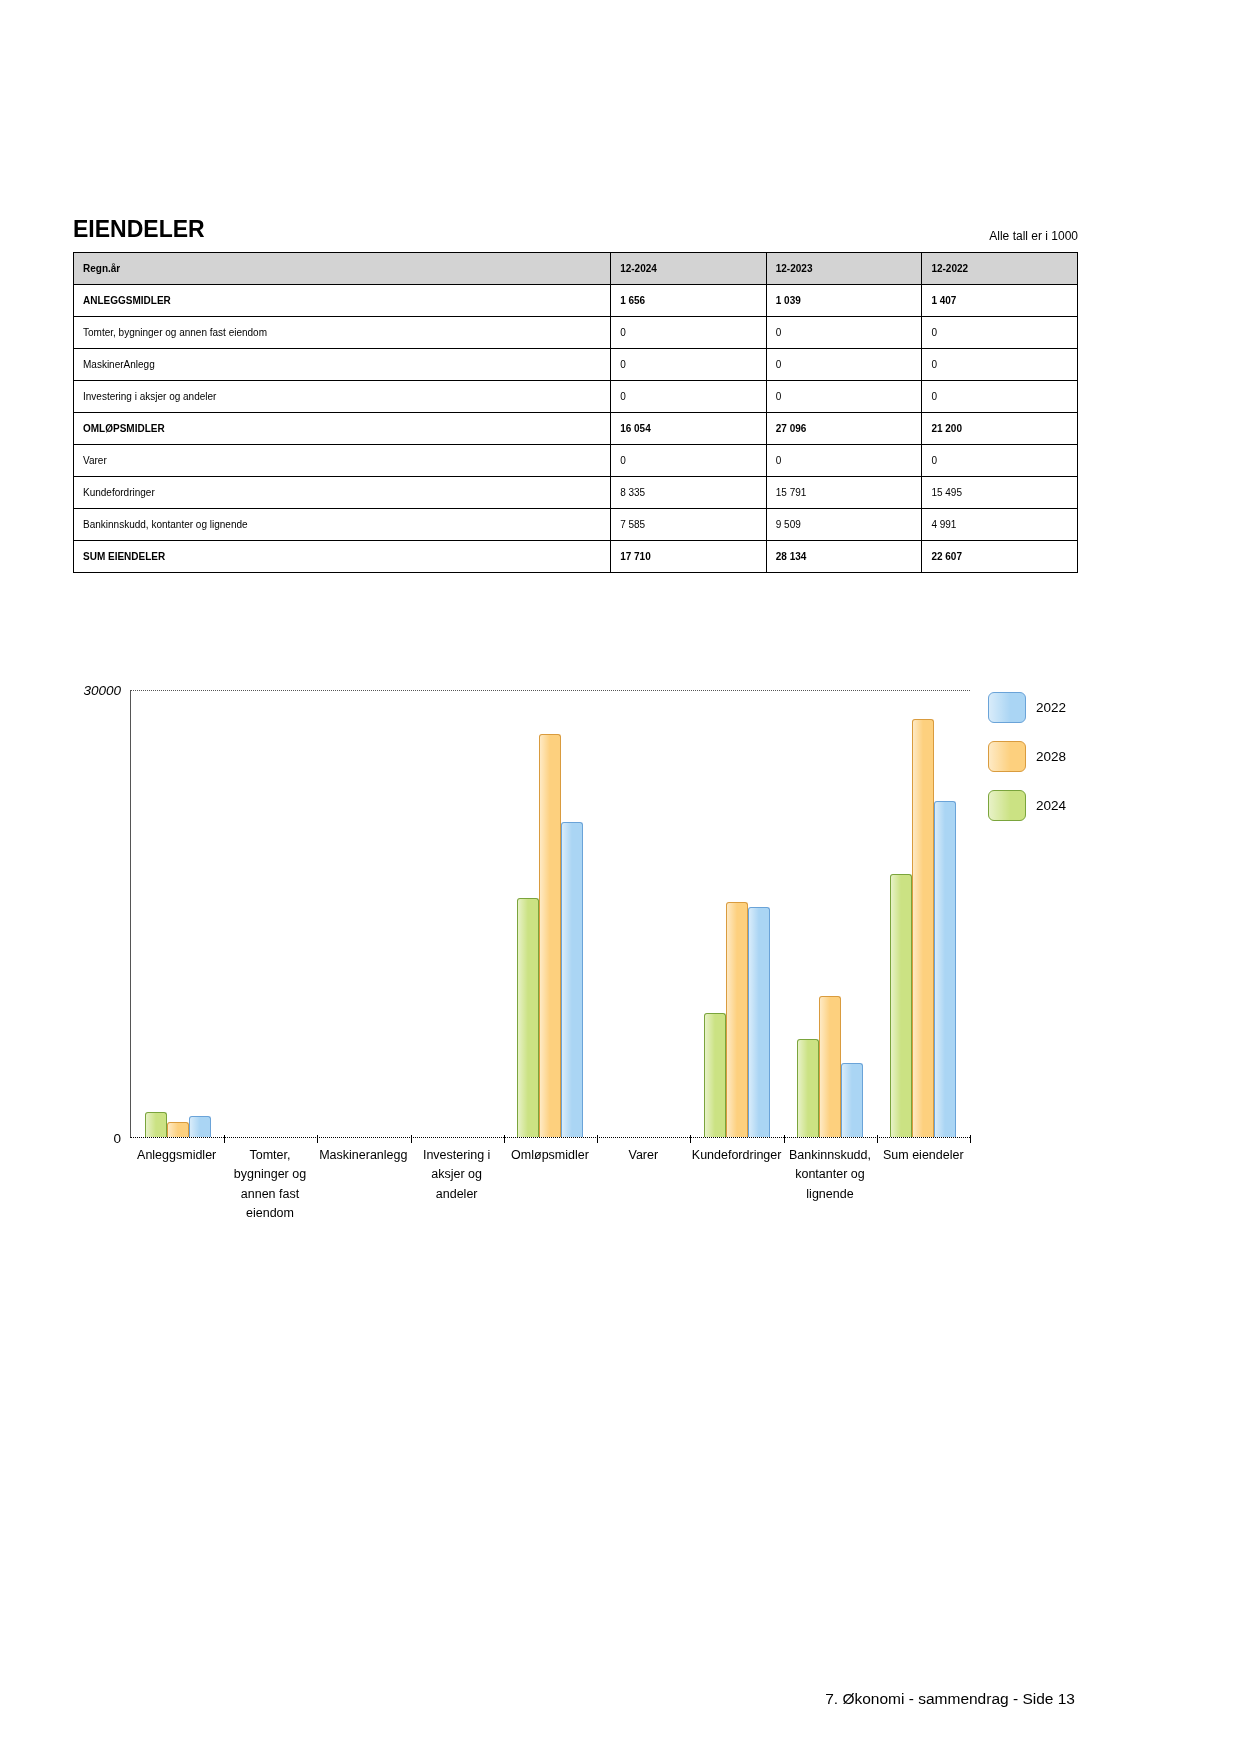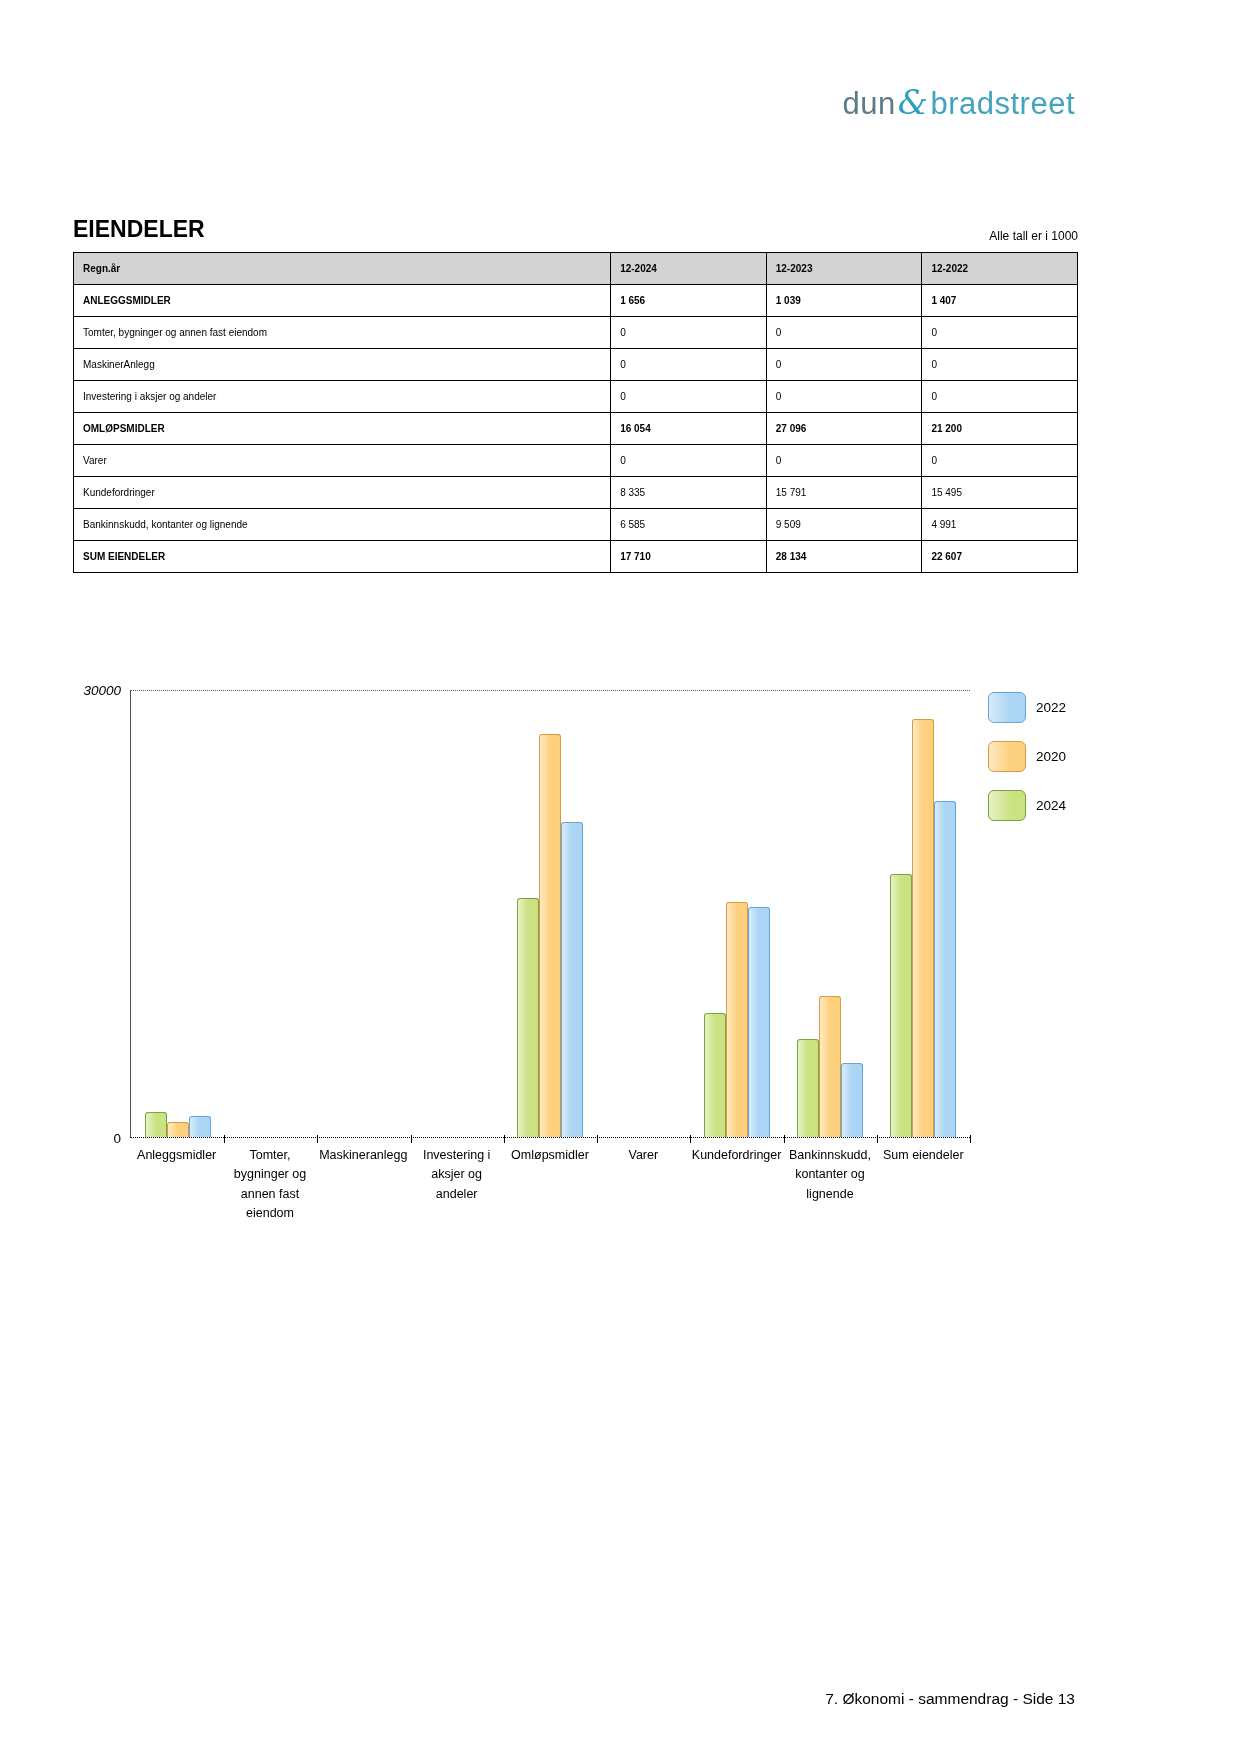--- a/index.html
+++ b/index.html
@@ -50,23 +50,20 @@
   .legend-label { font-size:13.5px; }
 
   
   .footer { position:absolute; right:166px; top:1690px; font-size:15.5px; }
 </style>
 </head>
 <body>
 
 <div class="page">
 
-  <div class="logo">
-    <span class="logo-dun">dun</span><span class="logo-amp">&amp;</span><span class="logo-brad">bradstreet</span>
-  </div>
 
   <div class="head-row">
     <div class="section-title">EIENDELER</div>
     <div class="units-note">Alle tall er i 1000</div>
   </div>
 
   <table class="assets">
     <thead>
       <tr id="thead-row">
           <th>Regn.år</th>
@@ -113,21 +110,21 @@
           <td class="num">0</td>
         </tr>
         <tr>
           <td>Kundefordringer</td>
           <td class="num">8 335</td>
           <td class="num">15 791</td>
           <td class="num">15 495</td>
         </tr>
         <tr>
           <td>Bankinnskudd, kontanter og lignende</td>
-          <td class="num">6 585</td>
+          <td class="num">7 585</td>
           <td class="num">9 509</td>
           <td class="num">4 991</td>
         </tr>
         <tr class="bold">
           <td>SUM EIENDELER</td>
           <td class="num">17 710</td>
           <td class="num">28 134</td>
           <td class="num">22 607</td>
         </tr>
       </tbody>
@@ -188,21 +185,21 @@
             </div>
           </div>
         </div>
       <div class="legend" id="legend">
           <div class="legend-item">
             <span class="legend-swatch" style="border-color: rgb(106, 163, 216); background: linear-gradient(to right, rgba(255, 255, 255, 0.55), rgba(255, 255, 255, 0) 60%) rgb(170, 213, 244);"></span>
             <span class="legend-label">2022</span>
           </div>
           <div class="legend-item">
             <span class="legend-swatch" style="border-color: rgb(217, 155, 62); background: linear-gradient(to right, rgba(255, 255, 255, 0.55), rgba(255, 255, 255, 0) 60%) rgb(253, 208, 126);"></span>
-            <span class="legend-label">2020</span>
+            <span class="legend-label">2028</span>
           </div>
           <div class="legend-item">
             <span class="legend-swatch" style="border-color: rgb(122, 164, 60); background: linear-gradient(to right, rgba(255, 255, 255, 0.55), rgba(255, 255, 255, 0) 60%) rgb(203, 226, 131);"></span>
             <span class="legend-label">2024</span>
           </div>
         </div>
     </div>
     <div class="xlabels" id="xlabels">
         <div class="xlabel">Anleggsmidler</div>
         <div class="xlabel">Tomter, bygninger og annen fast eiendom</div>

